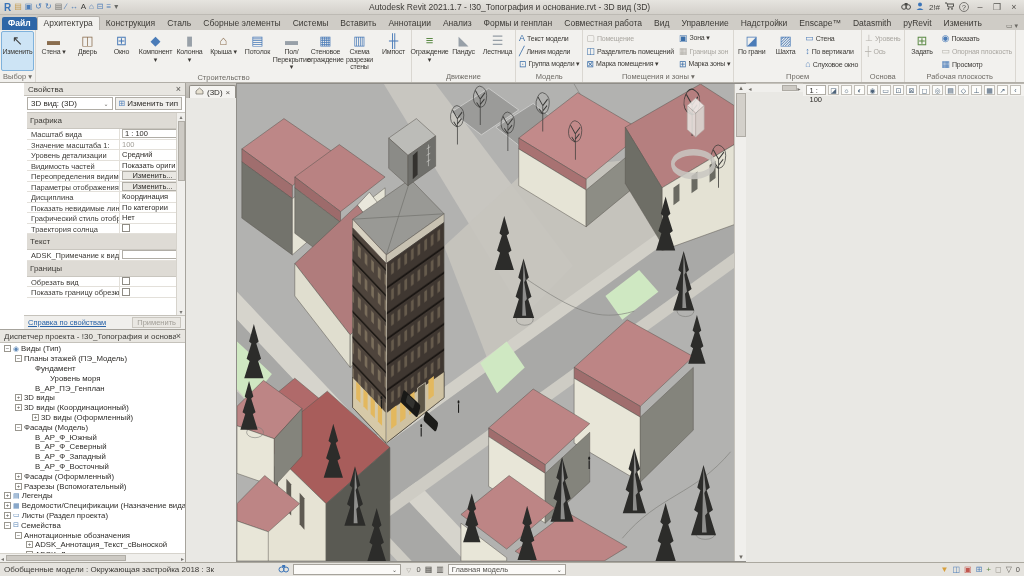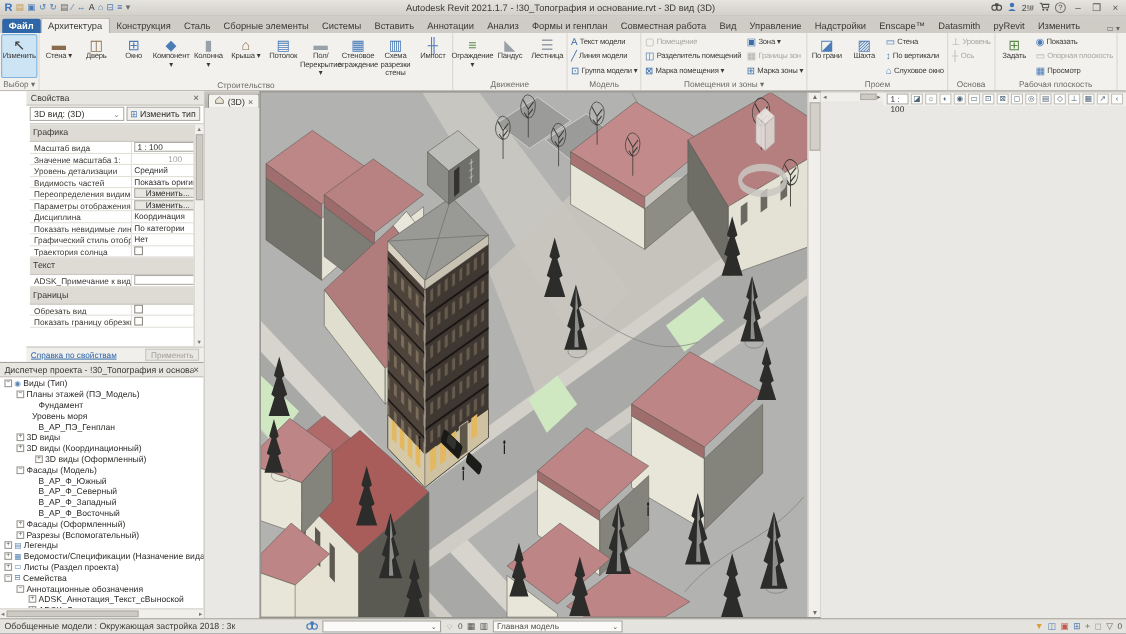--- a/index.html
+++ b/index.html
@@ -57,21 +57,21 @@
   .proprows{flex:1;overflow:hidden;position:relative;margin:1px 0 0 3px;border-top:1px solid #c9c6bf;}
   .psec{height:16px;background:#dedbd5;display:flex;align-items:center;padding:0 3px;font-size:8px;color:#3c3a36;border-bottom:1px solid #c9c6bf;}
   .psec .pin{margin-left:auto;font-size:6px;color:#7a7874;}
   .prow{height:10.5px;display:flex;border-bottom:1px solid #e3e0da;align-items:stretch;}
   .plab{width:93px;flex:0 0 93px;font-size:7.5px;color:#3c3a36;white-space:nowrap;overflow:hidden;
         padding:1px 2px 0 4px;border-right:1px solid #e3e0da;}
   .pval{flex:1;font-size:7.5px;display:flex;align-items:center;padding:0 2px;min-width:0;}
   .pbox{flex:1;border:1px solid #b0ada6;background:#fff;height:9px;line-height:8px;padding:0 2px;white-space:nowrap;overflow:hidden;}
   .pbtn{flex:1;border:1px solid #b0ada6;background:#e9e7e2;text-align:center;height:9px;line-height:8px;}
   .pchk{width:8px;height:8px;border:1px solid #8f8c85;background:#fff;}
-  .pdis{color:#a19e97;margin-left:31px;}
+  .pdis{color:#a19e97;}
   .ptxt{white-space:nowrap;overflow:hidden;}
   .pvscroll{position:absolute;right:0;top:0;bottom:0;width:9px;background:#f0efec;border-left:1px solid #d6d3cc;
             display:flex;flex-direction:column;align-items:center;font-size:6px;color:#7a7874;}
   .pvthumb{width:7px;height:60px;background:#cdcac4;border:1px solid #b0ada6;margin-top:1px;}
   .propfoot{height:14px;flex:0 0 14px;border-top:1px solid #c5c2bb;background:#f0efec;display:flex;align-items:center;padding:0 4px;}
   .plink{color:#2a64a8;text-decoration:underline;font-size:7.5px;white-space:nowrap;overflow:hidden;}
   .papply{margin-left:auto;color:#a19e97;font-size:7.5px;border:1px solid #c9c6bf;background:#e9e7e2;padding:0 4px;height:11px;line-height:10px;}
   
   .browser{flex:1;display:flex;flex-direction:column;background:#fff;min-height:0;}
   .tree{flex:1;overflow:hidden;padding-top:1px;}
@@ -510,21 +510,21 @@
               <span>Виды (Тип)</span>
             </div>
             <div class="trow" style="padding-left: 15px;">
               <span class="texp">−</span>
               <span>Планы этажей (ПЭ_Модель)</span>
             </div>
             <div class="trow" style="padding-left: 26px;">
               <span style="width: 9px; flex: 0 0 9px;"></span>
               <span>Фундамент</span>
             </div>
-            <div class="trow" style="padding-left: 20px;">
+            <div class="trow" style="padding-left: 41px;">
               <span style="width: 9px; flex: 0 0 9px;"></span>
               <span>Уровень моря</span>
             </div>
             <div class="trow" style="padding-left: 26px;">
               <span style="width: 9px; flex: 0 0 9px;"></span>
               <span>В_АР_ПЭ_Генплан</span>
             </div>
             <div class="trow" style="padding-left: 15px;">
               <span class="texp">+</span>
               <span>3D виды</span>

